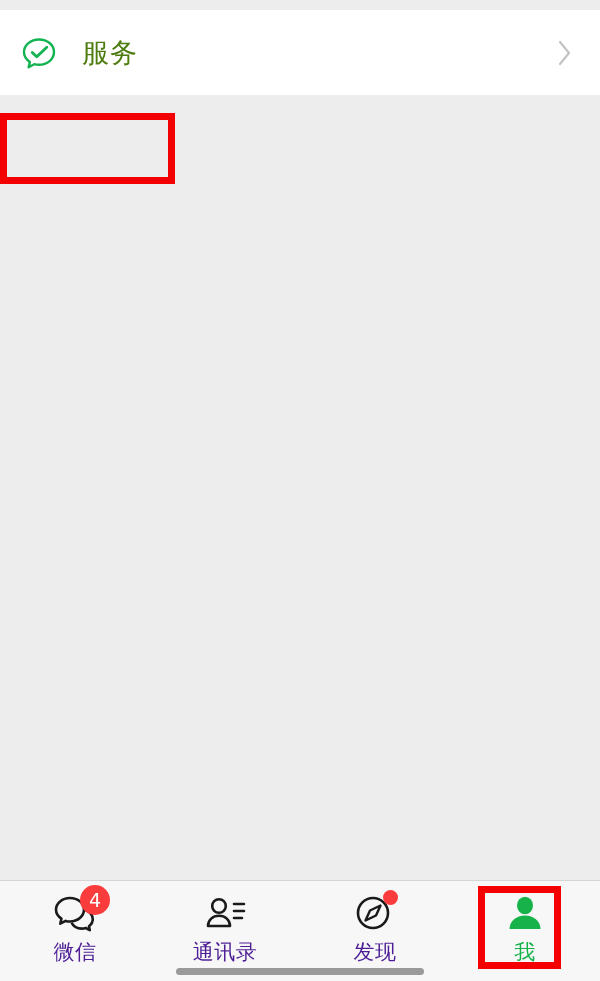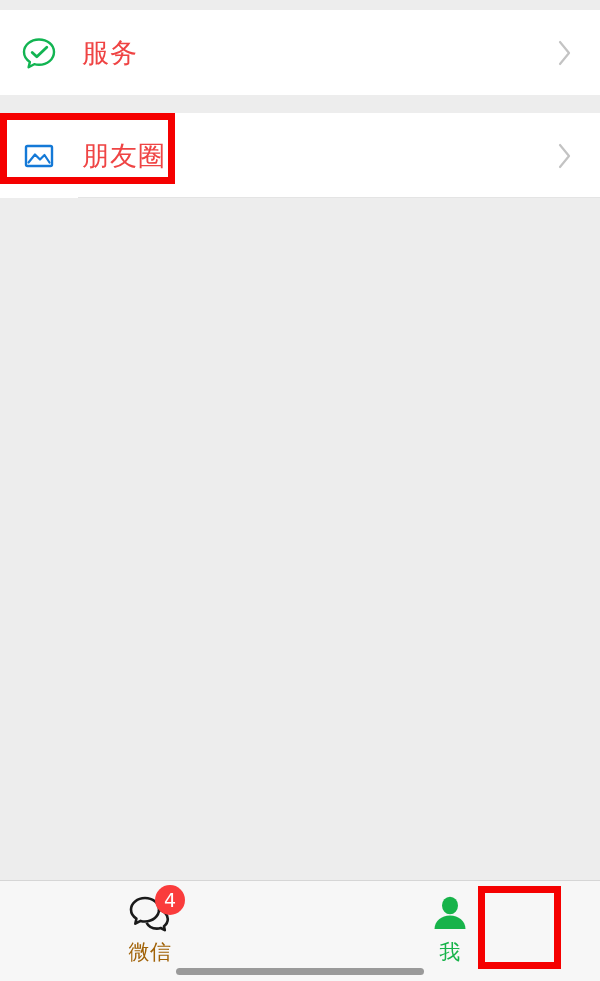--- a/index.html
+++ b/index.html
@@ -71,21 +71,21 @@
     flex: 0 0 auto;
     display: flex;
     align-items: center;
     justify-content: center;
   }
   .row-icon svg { display: block; }
 
   .row-label {
     margin-left: 20px;
     font-size: 27px;
-    color: #ef4444;
+    color: #4d7c0f;
     letter-spacing: 1px;
     line-height: 1;
     font-weight: 400;
   }
 
   .chevron {
     position: absolute;
     right: 28px;
     top: 50%;
     transform: translateY(-50%);
@@ -125,21 +125,21 @@
     height: 46px;
     position: relative;
     display: flex;
     align-items: center;
     justify-content: center;
   }
   .tab-icon svg { display: block; }
   .tab-label {
     margin-top: 5px;
     font-size: 21px;
-    color: #a16207;
+    color: #4c1d95;
     line-height: 1;
     letter-spacing: 0.5px;
   }
   .tab.active .tab-label { color: #17b34a; }
 
   .badge-num {
     position: absolute;
     top: -6px;
     right: -12px;
     min-width: 30px;
@@ -221,35 +221,20 @@
         </span>
 
       </div>
     </div>
 
     <div class="group-gap"></div>
 
     <div class="group">
 
 
-      <div class="row">
-        <span class="row-icon">
-          <svg width="40" height="40" viewBox="0 0 40 40">
-            <rect x="7" y="10" width="26" height="20" rx="1.5" fill="none" stroke="#1479d7" stroke-width="2.4"></rect>
-            <path d="M9.5 26.5 L16 18.5 L21 23.5 L25.5 19 L30.5 26.5" fill="none" stroke="#1479d7" stroke-width="2.2" stroke-linecap="round" stroke-linejoin="round"></path>
-          </svg>
-        </span>
-        <span class="row-label">朋友圈</span>
-        <span class="chevron">
-          <svg width="14" height="26" viewBox="0 0 14 26">
-            <path d="M2 2 L11 13 L2 24" fill="none" stroke="#c3c3c3" stroke-width="2.2" stroke-linecap="round" stroke-linejoin="round"></path>
-          </svg>
-        </span>
-        <span class="divider"></span>
-      </div>
 
 
 
     </div>
 
     <div class="group-gap"></div>
 
 
     <div class="filler"></div>
   </div>
@@ -260,21 +245,41 @@
       <span class="tab-icon">
         <svg width="44" height="42" viewBox="0 0 44 42">
           <path d="M17 5C9.3 5 3 10.2 3 16.6c0 3.7 2.1 7.0 5.4 9.1l-1.1 5.0 5.3-2.8c1.4 0.4 2.9 0.6 4.4 0.6 7.7 0 14-5.2 14-11.9S24.7 5 17 5z" fill="none" stroke="#1a1a1a" stroke-width="2.6" stroke-linejoin="round"></path>
           <path d="M30 16.5c5.6 0.8 9.8 4.8 9.8 9.6 0 2.8-1.5 5.4-3.8 7.1l0.8 4.0-4.1-2.2c-1.2 0.4-2.5 0.6-3.9 0.6-4.6 0-8.6-2.4-10.2-5.8" fill="none" stroke="#1a1a1a" stroke-width="2.6" stroke-linejoin="round"></path>
         </svg>
         <span class="badge-num">4</span>
       </span>
       <span class="tab-label">微信</span>
     </div>
 
-
+    <div class="tab">
+      <span class="tab-icon">
+        <svg width="44" height="42" viewBox="0 0 44 42">
+          <circle cx="16" cy="13" r="6.8" fill="none" stroke="#1a1a1a" stroke-width="2.6"></circle>
+          <path d="M5 33c0-6.1 4.9-10.2 11-10.2S27 26.9 27 33z" fill="none" stroke="#1a1a1a" stroke-width="2.6" stroke-linejoin="round"></path>
+          <path d="M31 11h10M31 18h10M31 25h8" stroke="#1a1a1a" stroke-width="2.6" stroke-linecap="round"></path>
+        </svg>
+      </span>
+      <span class="tab-label">通讯录</span>
+    </div>
+
+    <div class="tab">
+      <span class="tab-icon">
+        <svg width="44" height="42" viewBox="0 0 44 42">
+          <circle cx="20" cy="20" r="15" fill="none" stroke="#1a1a1a" stroke-width="2.6"></circle>
+          <path d="M27.5 12.5 L17 17.5 L12.5 27.5 L23 22.5 Z" fill="none" stroke="#1a1a1a" stroke-width="2.4" stroke-linejoin="round"></path>
+        </svg>
+        <span class="badge-dot"></span>
+      </span>
+      <span class="tab-label">发现</span>
+    </div>
 
     <div class="tab active">
       <span class="tab-icon">
         <svg width="44" height="42" viewBox="0 0 44 42">
           <ellipse cx="22" cy="12.5" rx="8" ry="8.8" fill="#17b34a"></ellipse>
           <path d="M6.5 36c0-8.2 7-13.6 15.5-13.6S37.5 27.8 37.5 36z" fill="#17b34a"></path>
         </svg>
       </span>
       <span class="tab-label">我</span>
     </div>

